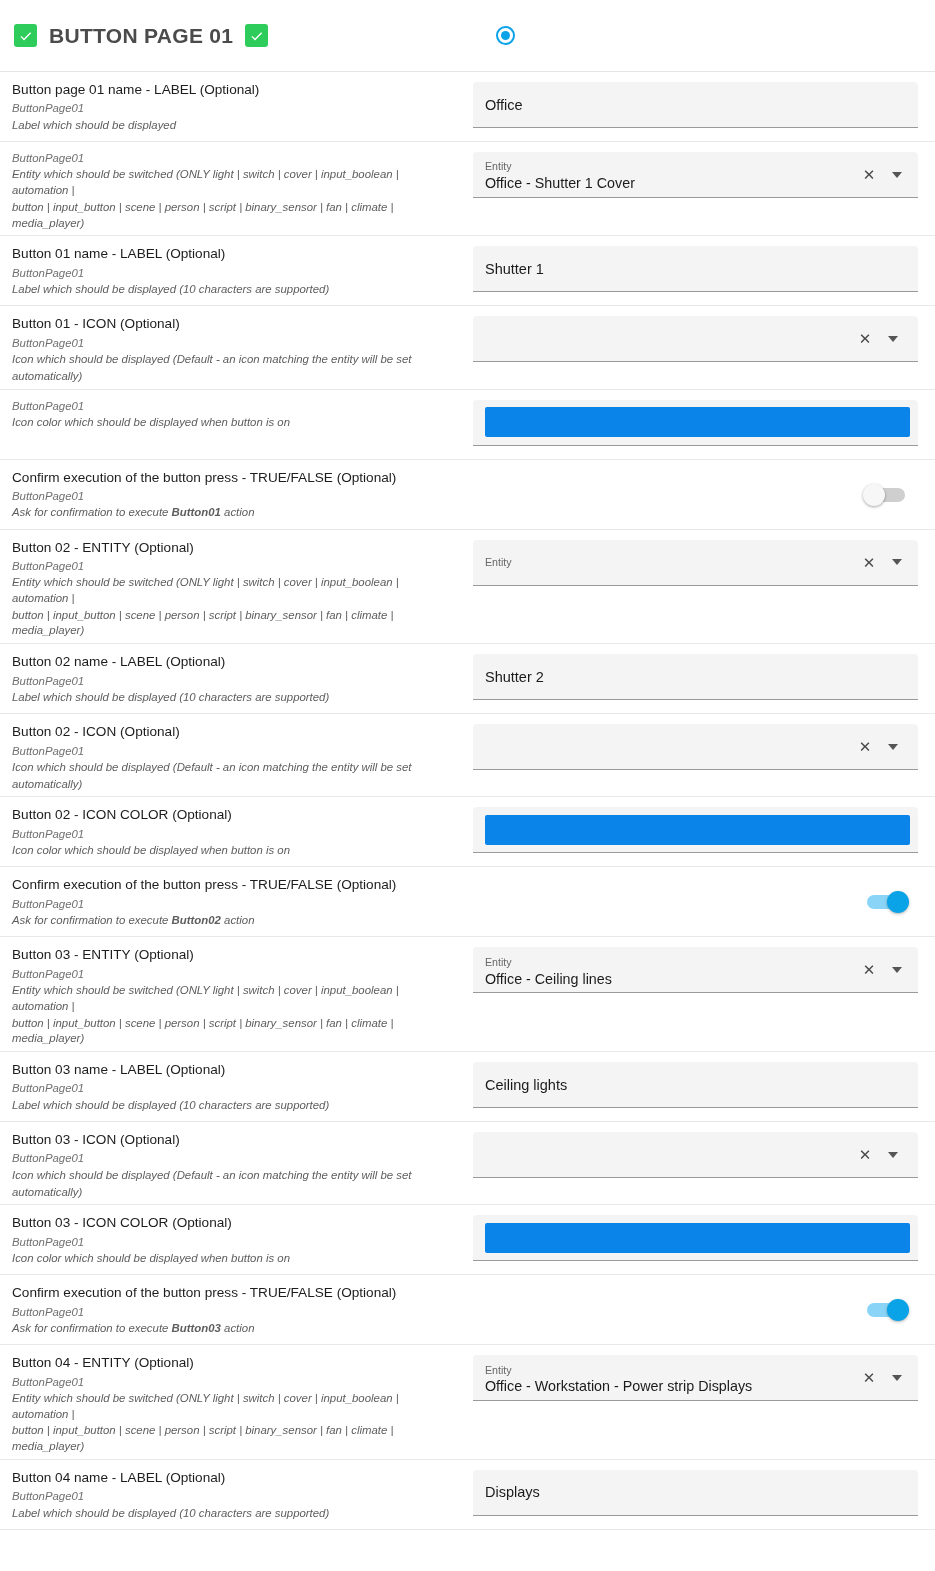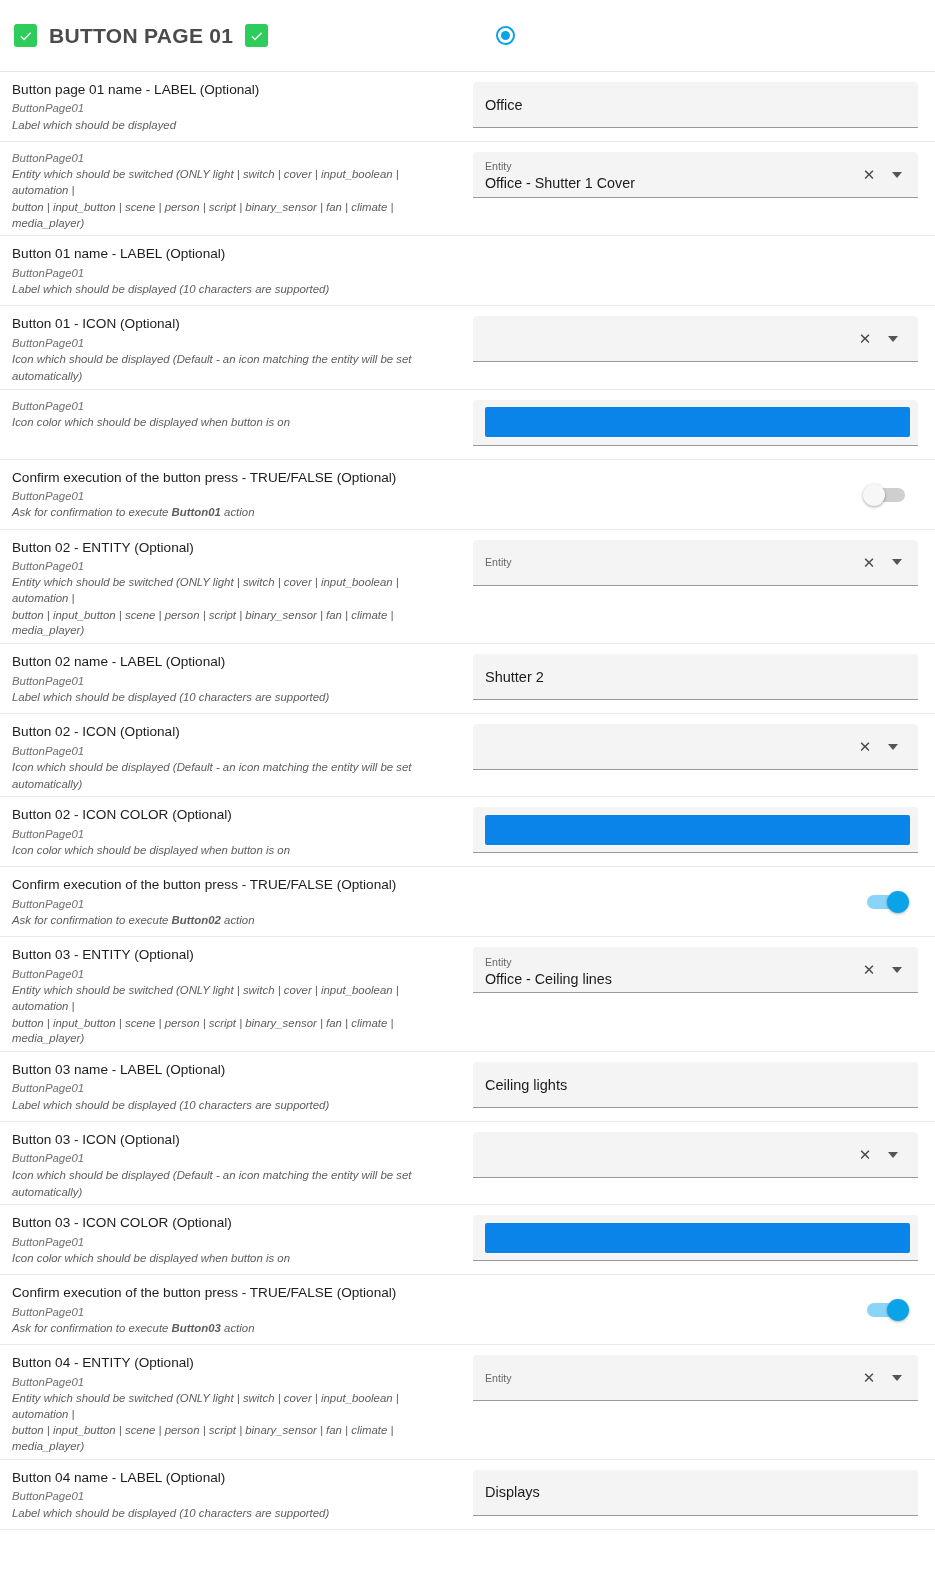--- a/index.html
+++ b/index.html
@@ -272,20 +272,25 @@
       </div>
     </div>
   </div>
 
   <div class="row">
     <div class="left">
       <div class="lbl">Button 01 name - LABEL (Optional)</div>
       <div class="sub">ButtonPage01</div>
       <div class="desc">Label which should be displayed (10 characters are supported)</div>
     </div>
+    <div class="right">
+      <div class="field">
+        <span>Shutter 1</span>
+      </div>
+    </div>
   </div>
 
   <div class="row tall">
     <div class="left">
       <div class="lbl">Button 01 - ICON (Optional)</div>
       <div class="sub">ButtonPage01</div>
       <div class="desc">Icon which should be displayed (Default - an icon matching the entity will be set</div>
       <div class="desc">automatically)</div>
     </div>
     <div class="right">
@@ -502,20 +507,21 @@
     <div class="left">
       <div class="lbl">Button 04 - ENTITY (Optional)</div>
       <div class="sub">ButtonPage01</div>
       <div class="desc">Entity which should be switched (ONLY light | switch | cover | input_boolean | automation |</div>
       <div class="desc">button | input_button | scene | person | script | binary_sensor | fan | climate | media_player)</div>
     </div>
     <div class="right">
       <div class="field with-label">
         <div class="field-inner">
           <div class="field-caption">Entity</div>
+          <div class="field-value">Office - Workstation - Power strip Displays</div>
         </div>
         <div class="adorn">
           <span class="ibtn">✕</span>
           <span class="ibtn">
               <span class="caret"></span>
             </span>
         </div>
       </div>
     </div>
   </div>

